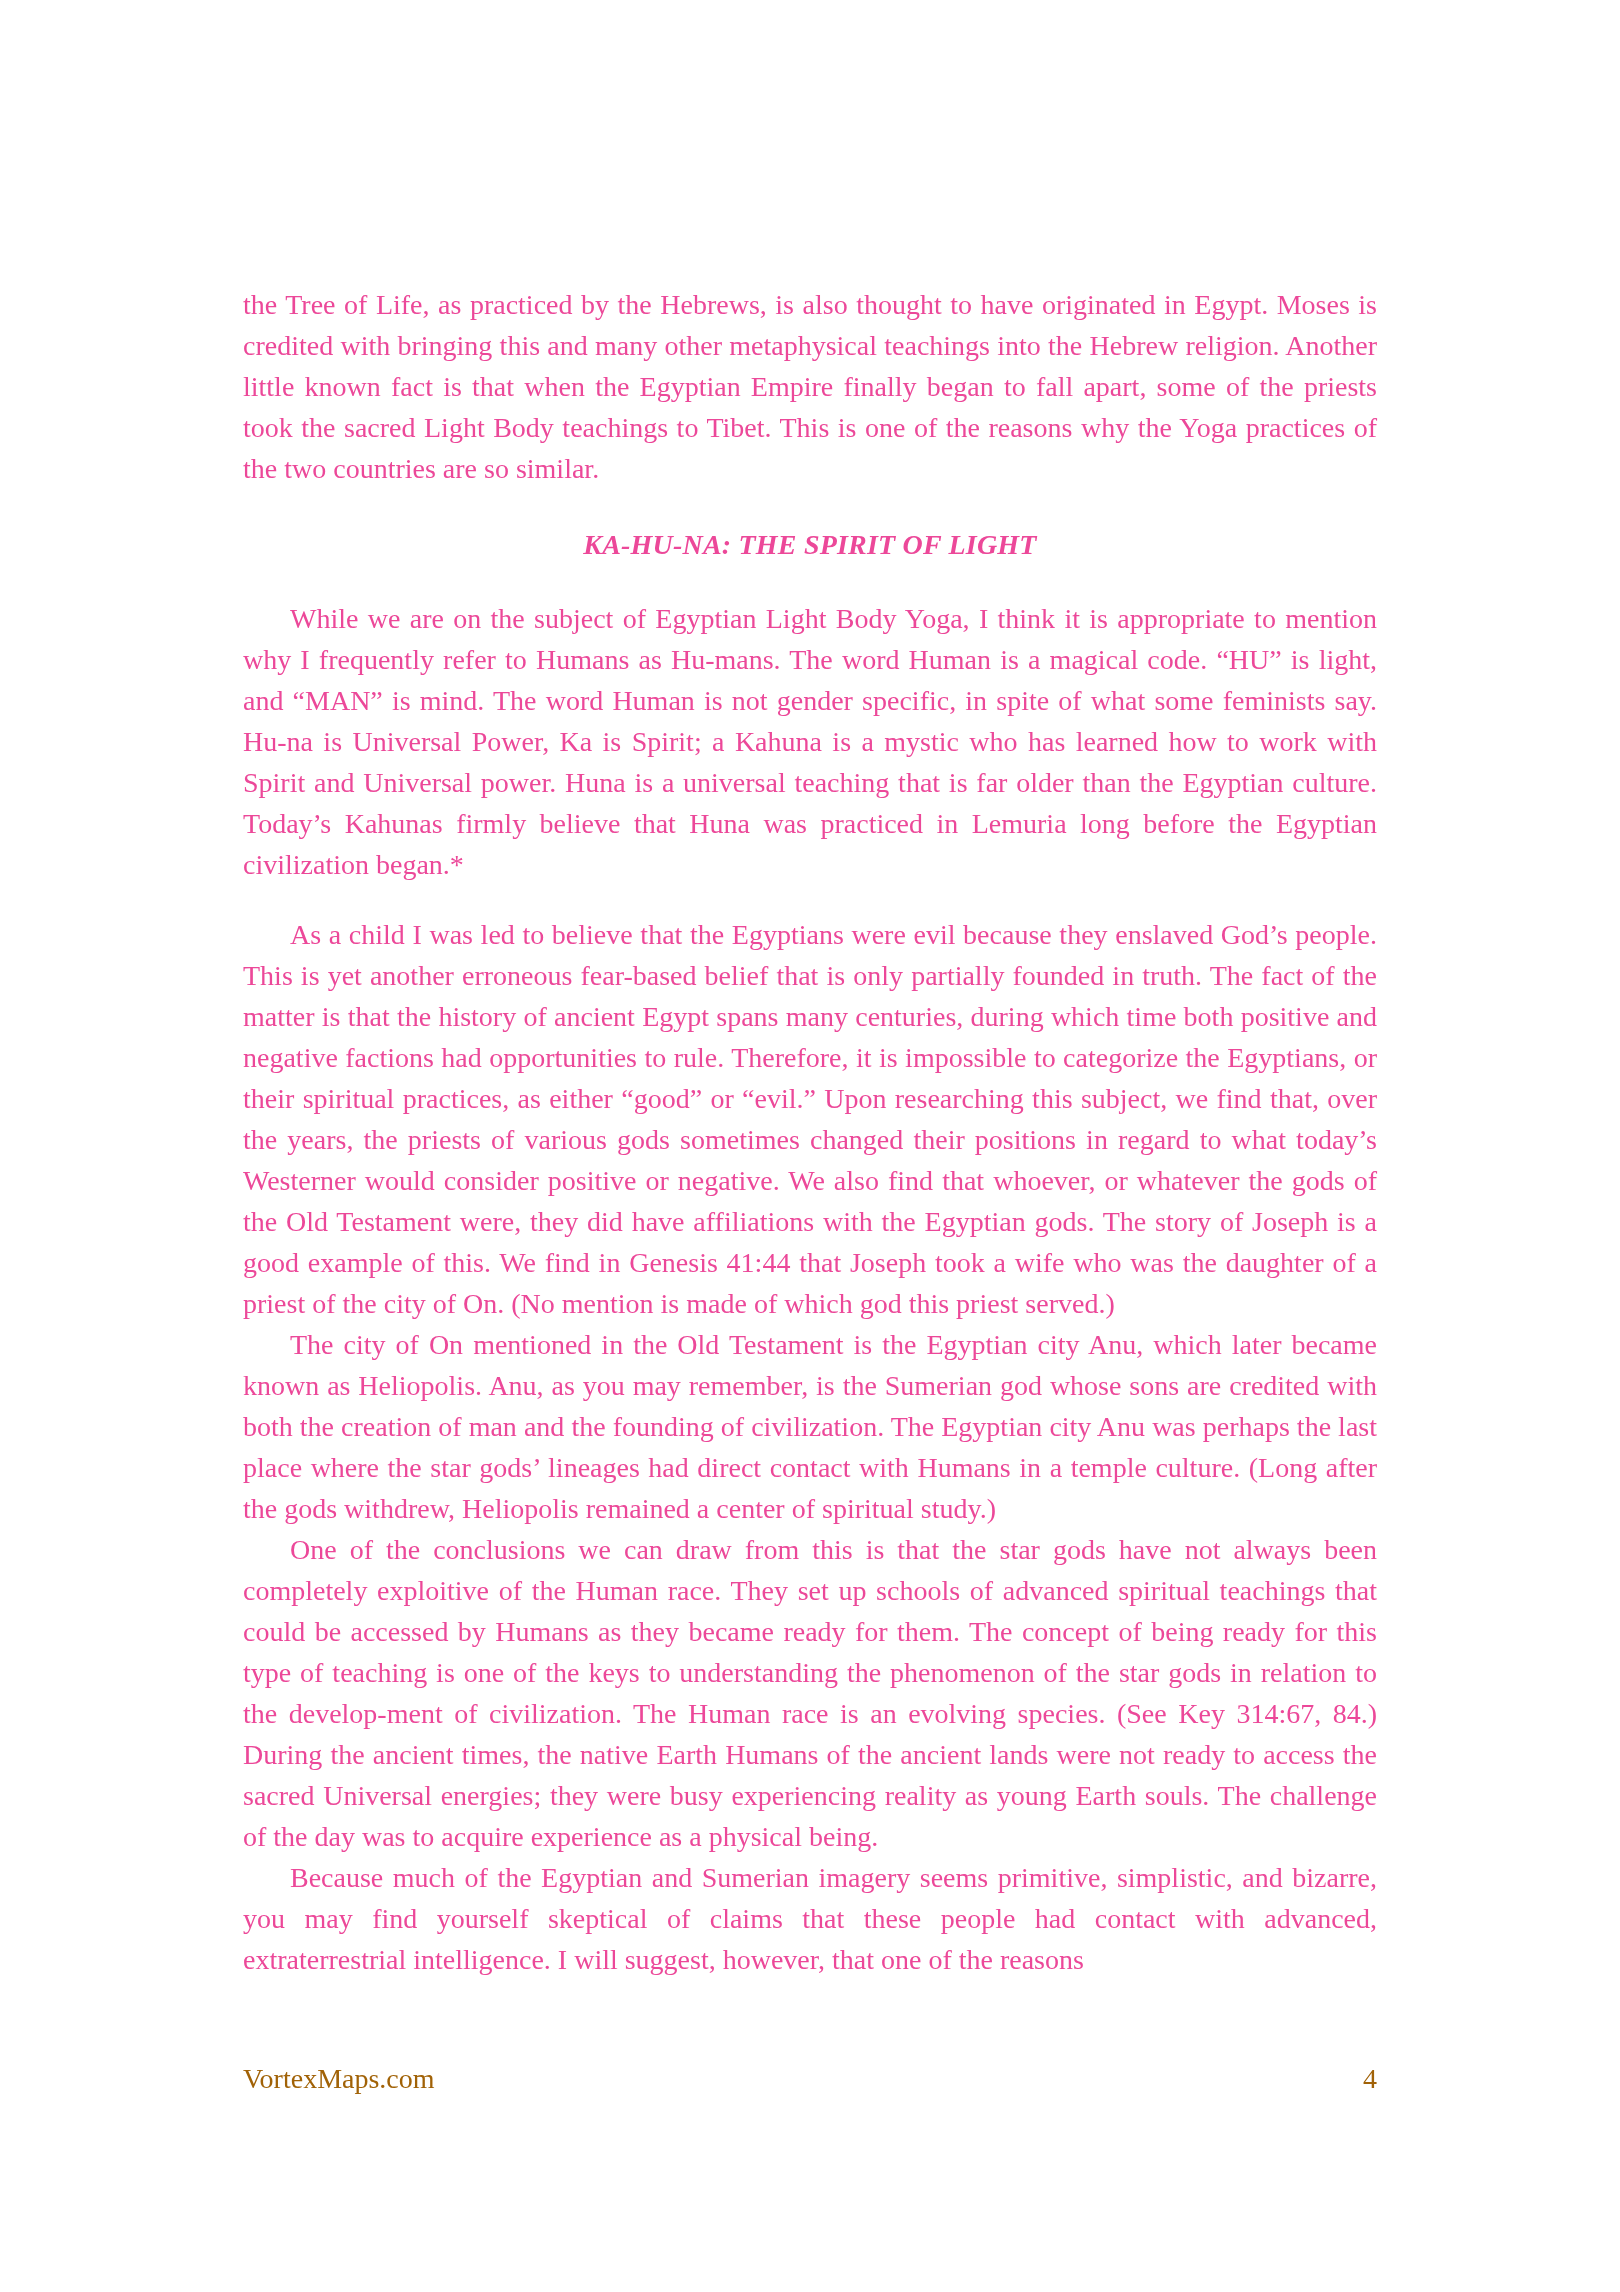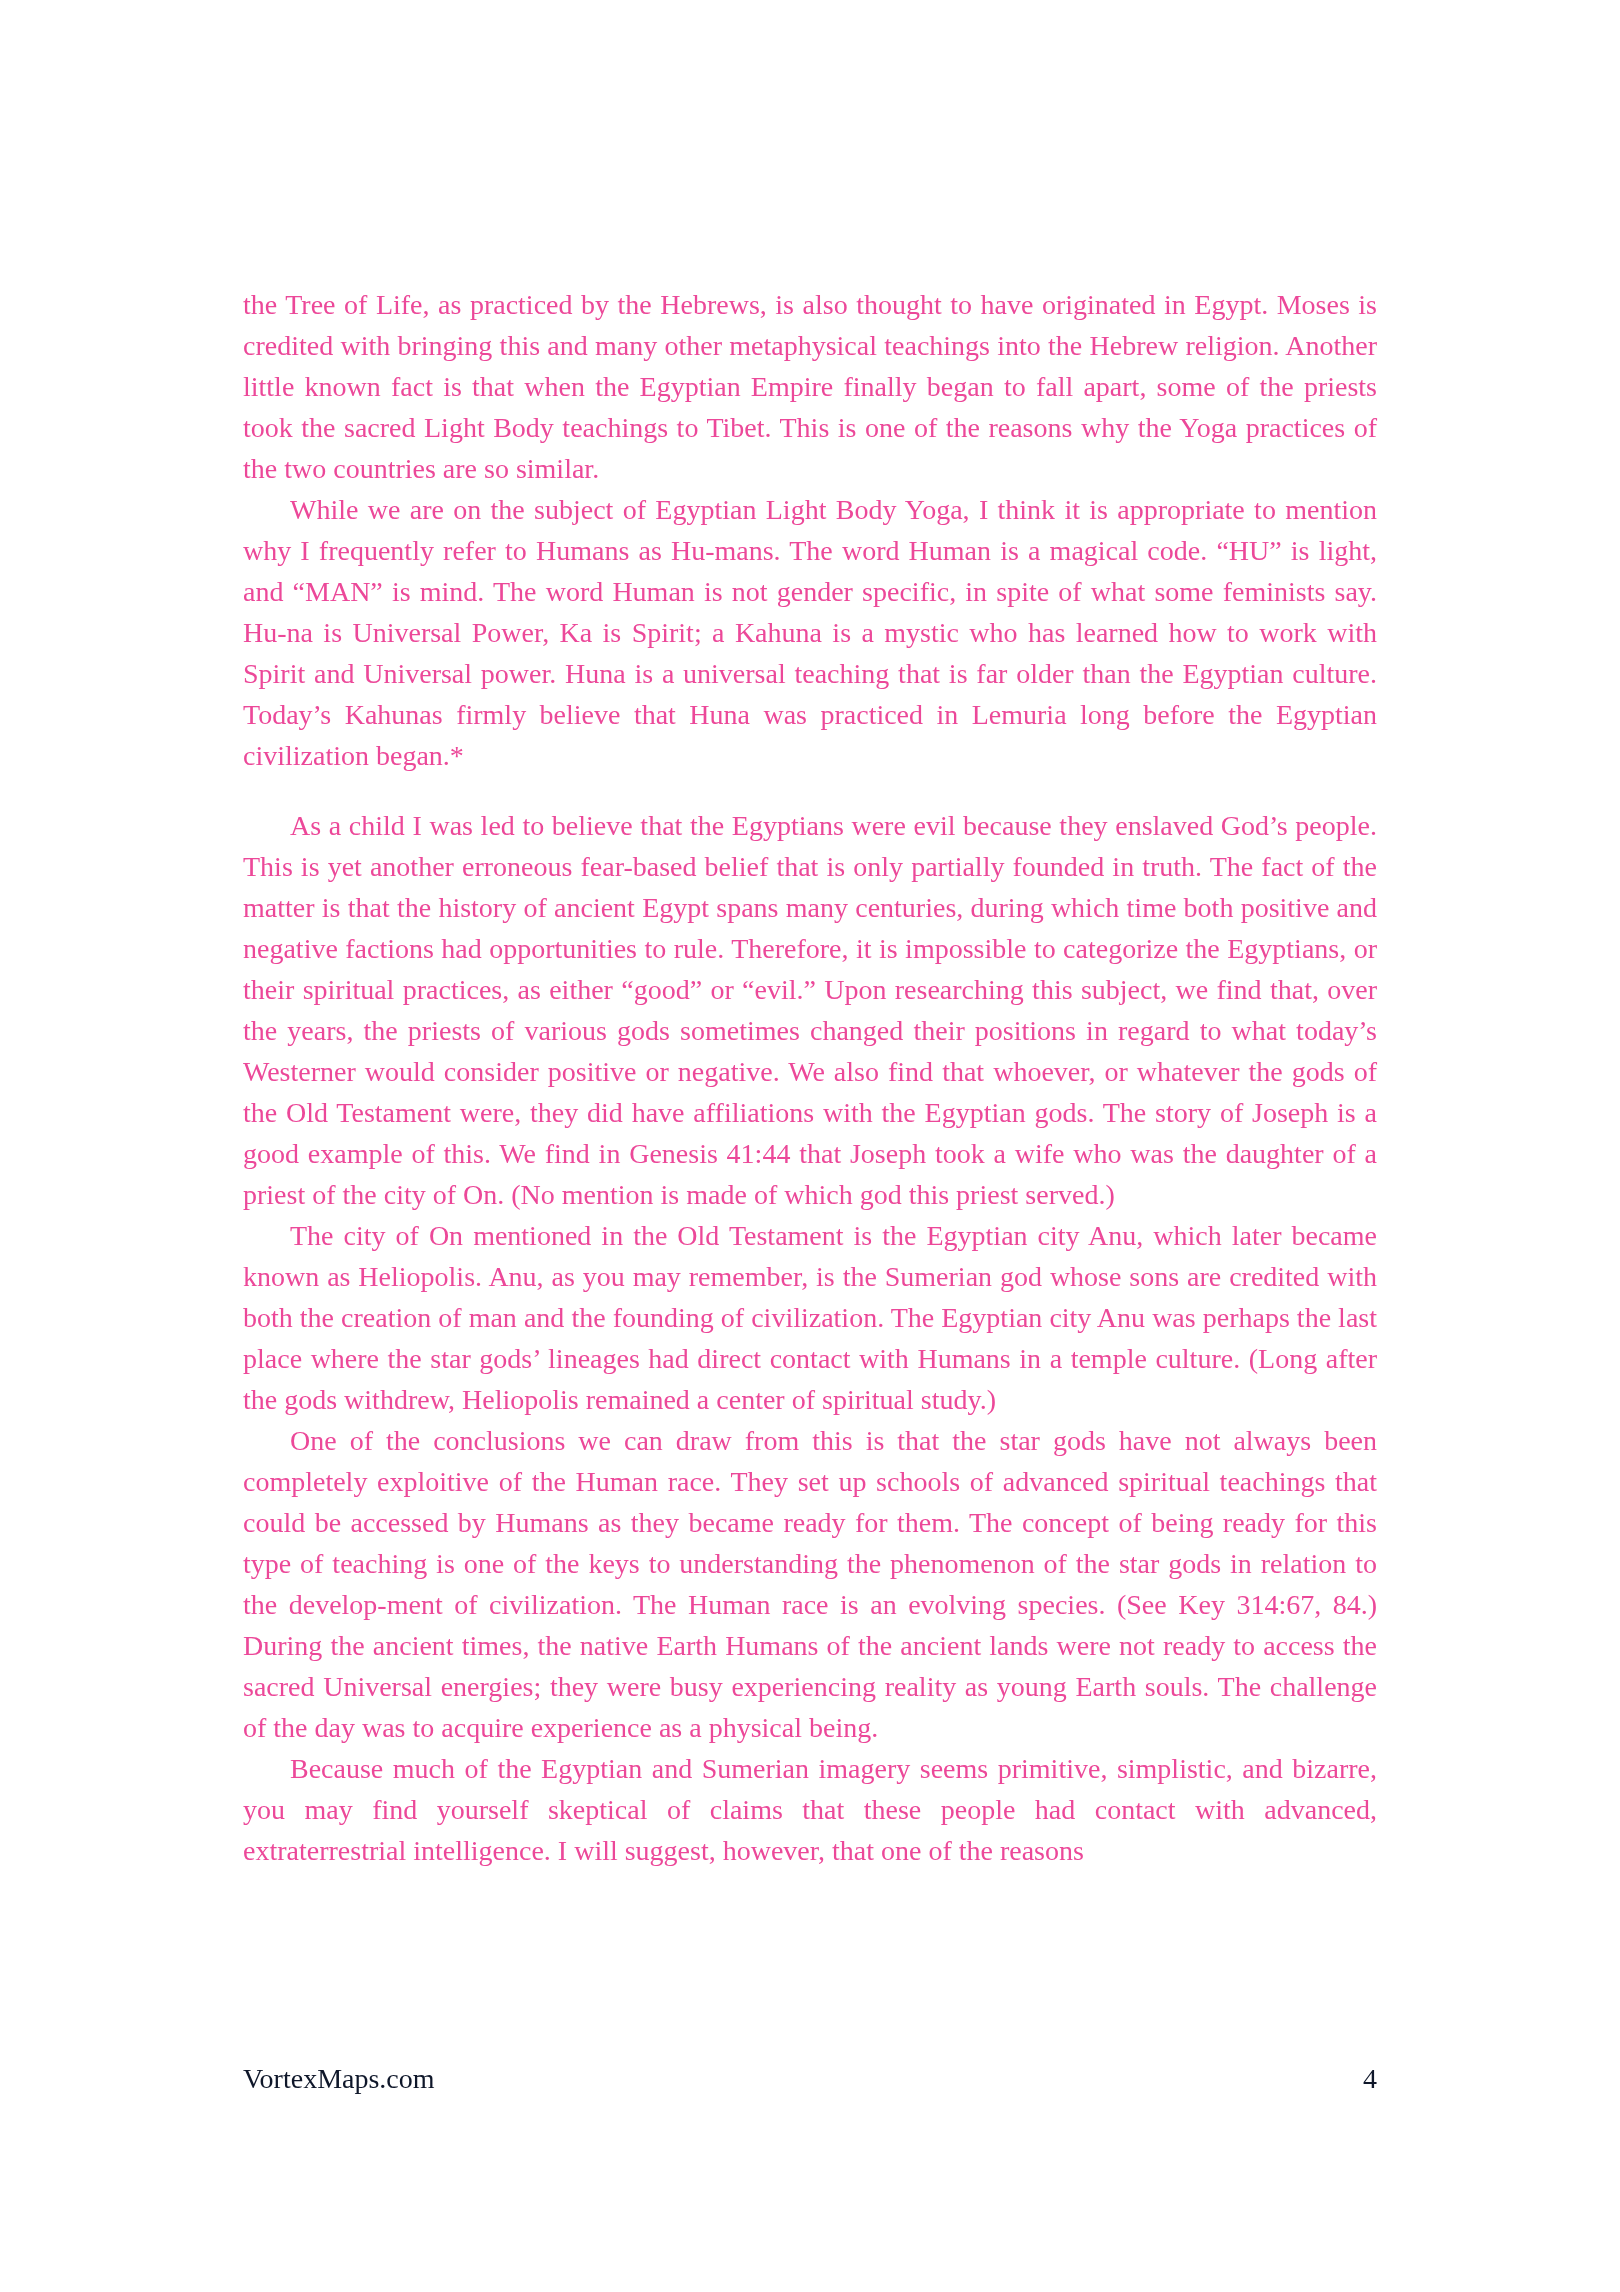--- a/index.html
+++ b/index.html
@@ -67,40 +67,43 @@
   .footer {
     position: absolute;
     left: 243px;
     top: 2063px;
     width: 1134px;
     display: flex;
     justify-content: space-between;
     align-items: baseline;
     font-family: "Liberation Serif", "DejaVu Serif", serif;
     font-size: 28px;
-    color: #0f172a;
+    color: #a16207;
     gap: 42px;
   }
   .footer-left { white-space: nowrap; }
   .footer-right { white-space: nowrap; }
   .sup-mark {
     font-size: 28px;
     line-height: 0;
   }
 </style>
 </head>
 <body>
 
 <div class="page">
 
 
   <div class="body-block">
 
     <p class="para">the Tree of Life, as practiced by the Hebrews, is also thought to have originated in Egypt. Moses is credited with bringing this and many other metaphysical teachings into the Hebrew religion. Another little known fact is that when the Egyptian Empire finally began to fall apart, some of the priests took the sacred Light Body teachings to Tibet. This is one of the reasons why the Yoga practices of the two countries are so similar.</p>
 
+    <div class="heading-wrap">
+      <h2 class="section-heading">KA-HU-NA: THE SPIRIT OF LIGHT</h2>
+    </div>
 
     <p class="para indent"><span>While we are on the subject of Egyptian Light Body Yoga, I think it is appropriate to mention why I frequently refer to Humans as Hu-mans. The word Human is a magical code. “HU” is light, and “MAN” is mind. The word Human is not gender specific, in spite of what some feminists say. Hu-na is Universal Power, Ka is Spirit; a Kahuna is a mystic who has learned how to work with Spirit and Universal power. Huna is a universal teaching that is far older than the Egyptian culture. Today’s Kahunas firmly believe that Huna was practiced in Lemuria long before the Egyptian civilization began.</span><span class="sup-mark">*</span></p>
 
     <p class="para indent gap-before">As a child I was led to believe that the Egyptians were evil because they enslaved God’s people. This is yet another erroneous fear-based belief that is only partially founded in truth. The fact of the matter is that the history of ancient Egypt spans many centuries, during which time both positive and negative factions had opportunities to rule. Therefore, it is impossible to categorize the Egyptians, or their spiritual practices, as either “good” or “evil.” Upon researching this subject, we find that, over the years, the priests of various gods sometimes changed their positions in regard to what today’s Westerner would consider positive or negative. We also find that whoever, or whatever the gods of the Old Testament were, they did have affiliations with the Egyptian gods. The story of Joseph is a good example of this. We find in Genesis 41:44 that Joseph took a wife who was the daughter of a priest of the city of On. (No mention is made of which god this priest served.)</p>
 
     <p class="para indent">The city of On mentioned in the Old Testament is the Egyptian city Anu, which later became known as Heliopolis. Anu, as you may remember, is the Sumerian god whose sons are credited with both the creation of man and the founding of civilization. The Egyptian city Anu was perhaps the last place where the star gods’ lineages had direct contact with Humans in a temple culture. (Long after the gods withdrew, Heliopolis remained a center of spiritual study.)</p>
 
     <p class="para indent">One of the conclusions we can draw from this is that the star gods have not always been completely exploitive of the Human race. They set up schools of advanced spiritual teachings that could be accessed by Humans as they became  ready for them. The concept of being ready for this type of teaching is one of the keys to understanding the phenomenon of the star gods in relation to the develop-ment of civilization. The Human race is an evolving species. (See Key 314:67, 84.) During the ancient times, the native Earth Humans of the ancient lands were not ready to access the sacred Universal energies; they were busy experiencing reality as young Earth souls. The challenge of the day was to acquire experience as a physical being.</p>
 
     <p class="para indent">Because much of the Egyptian and Sumerian imagery seems primitive, simplistic, and bizarre, you may find yourself skeptical of claims that these people had contact with advanced, extraterrestrial intelligence. I will suggest, however, that one of the reasons</p>

